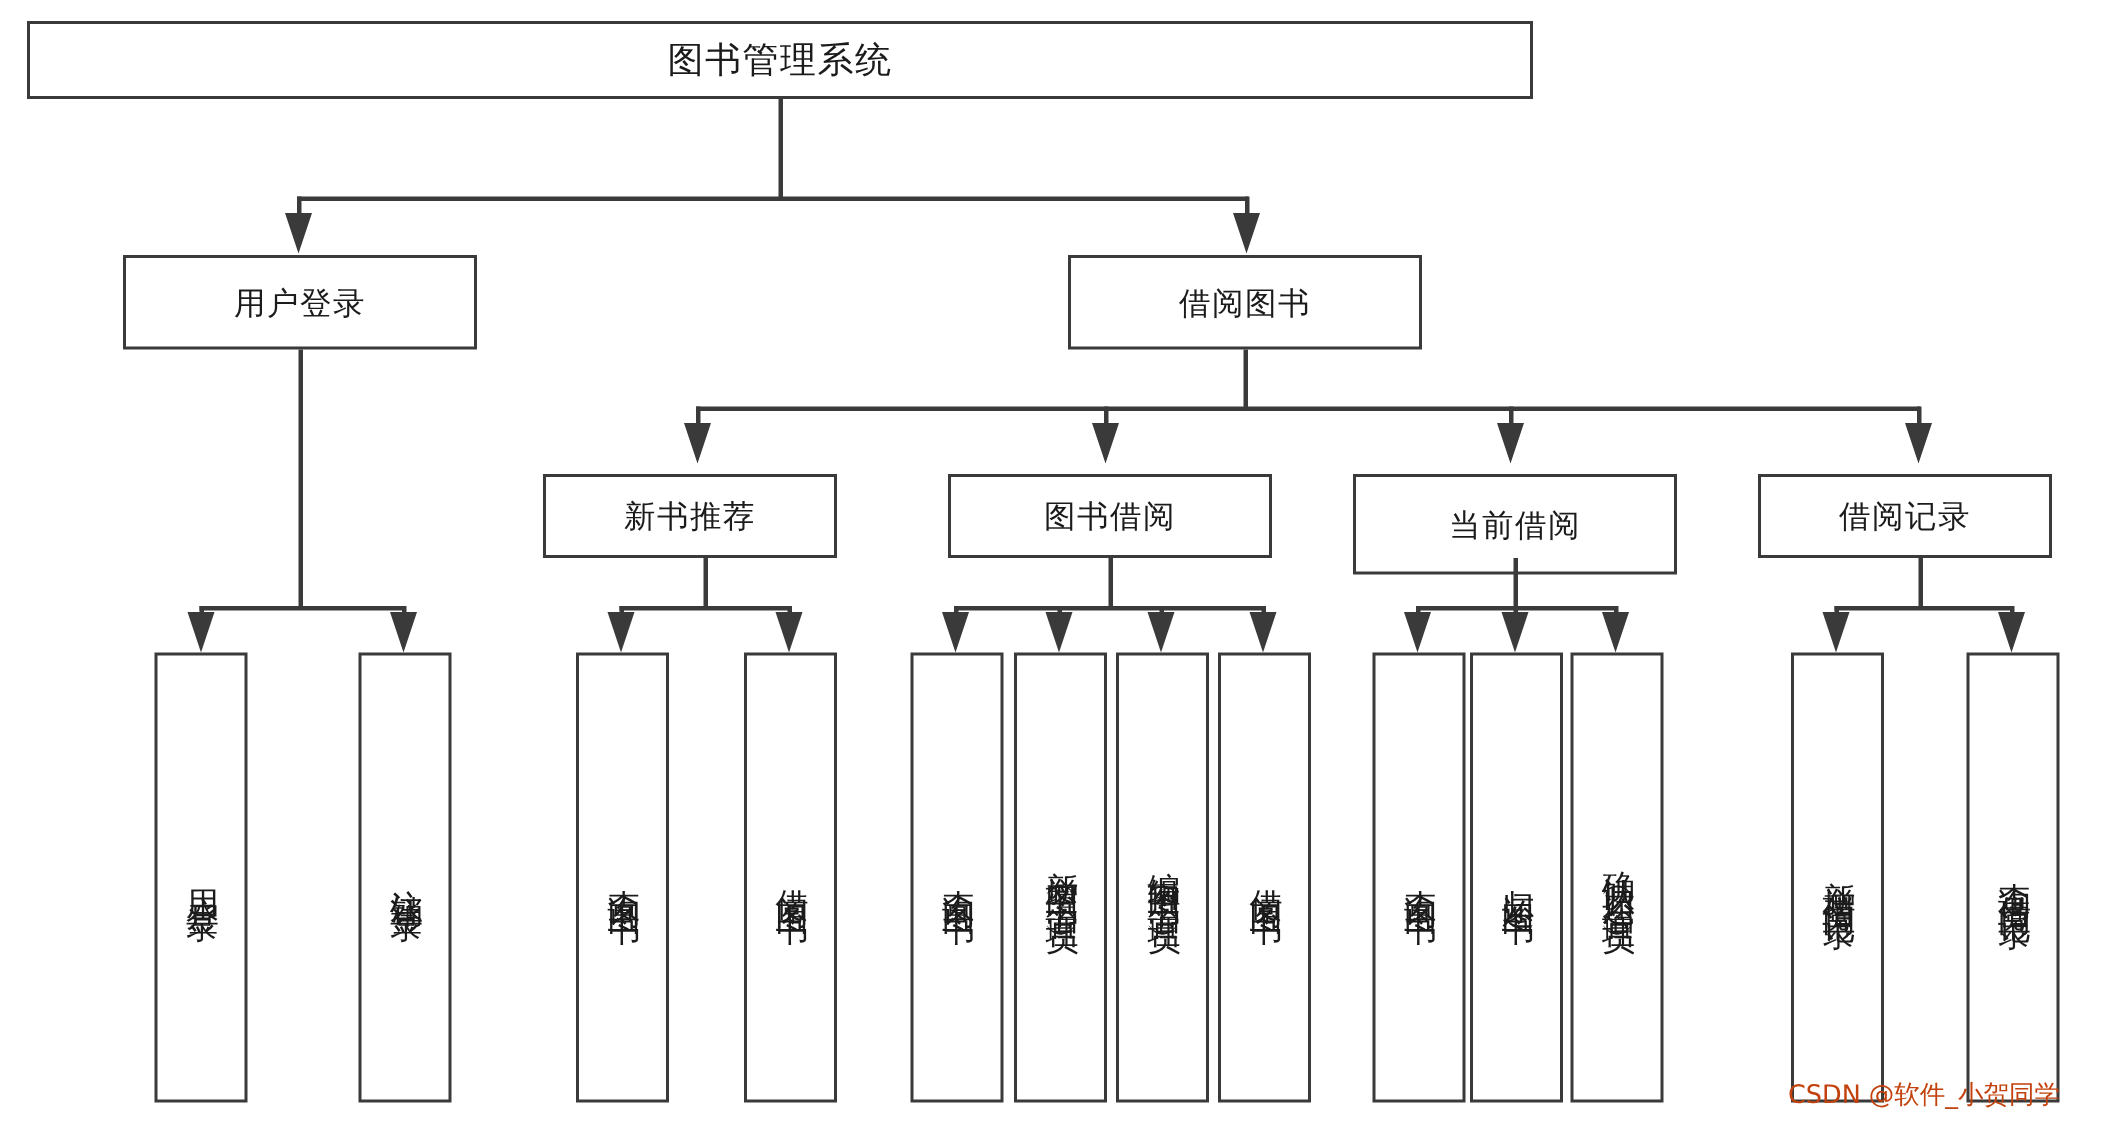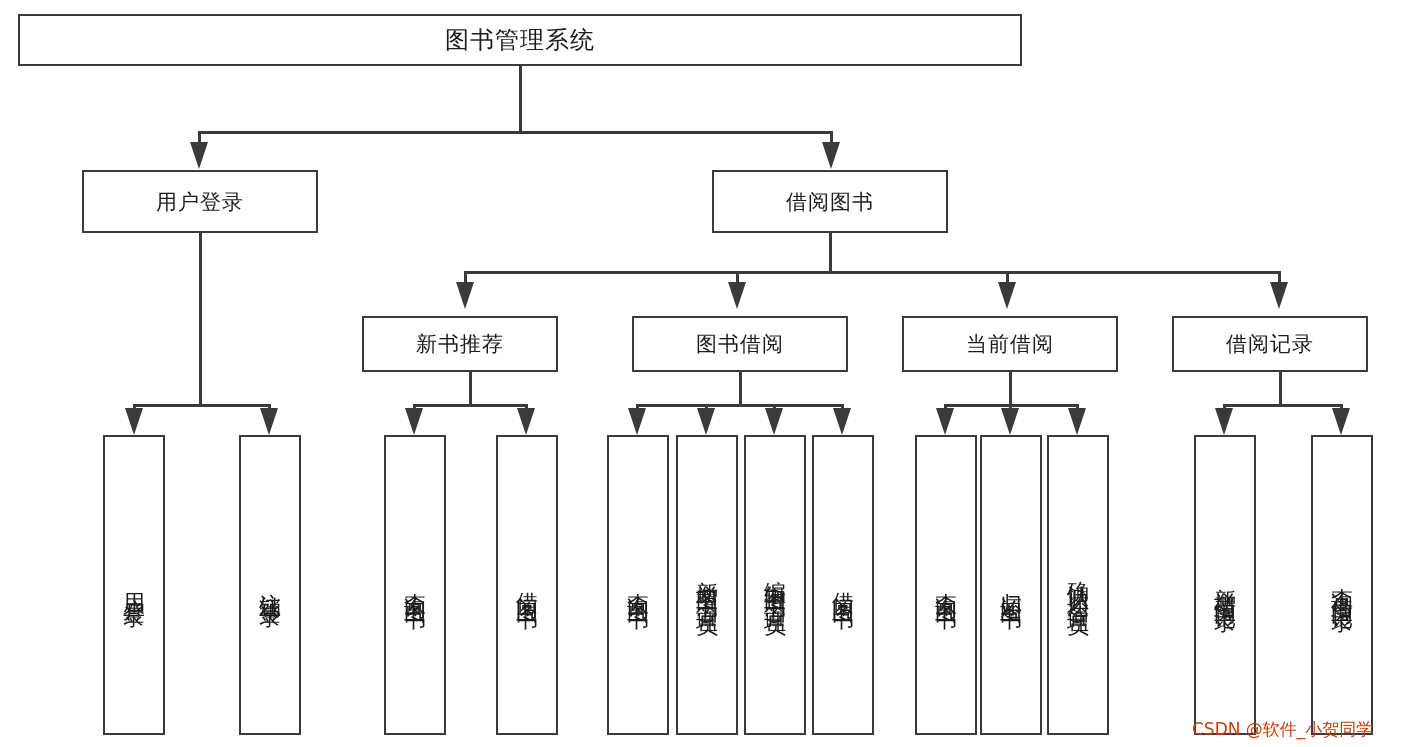--- a/index.html
+++ b/index.html
@@ -108,21 +108,21 @@
 
   <div class="vline" style="left:1278px;top:271px;height:16px;"></div>
   <div class="arrow" style="left:1270px;top:282px;"></div>
 
   <div class="node h" style="left:362px;top:316px;width:196px;height:56px;">
     <span class="label">新书推荐</span>
   </div>
   <div class="node h" style="left:632px;top:316px;width:216px;height:56px;">
     <span class="label">图书借阅</span>
   </div>
-  <div class="node h" style="left:902px;top:316px;width:216px;height:56px;">
+  <div class="node h" style="left:902px;top:316px;width:216px;height:67px;">
     <span class="label">当前借阅</span>
   </div>
   <div class="node h" style="left:1172px;top:316px;width:196px;height:56px;">
     <span class="label">借阅记录</span>
   </div>
 
   <div class="vline" style="left:469px;top:372px;height:33px;"></div>
   <div class="hline" style="left:413px;top:404px;width:114px;"></div>
   <div class="vline" style="left:413px;top:404px;height:10px;"></div>
   <div class="arrow" style="left:405px;top:408px;"></div>

